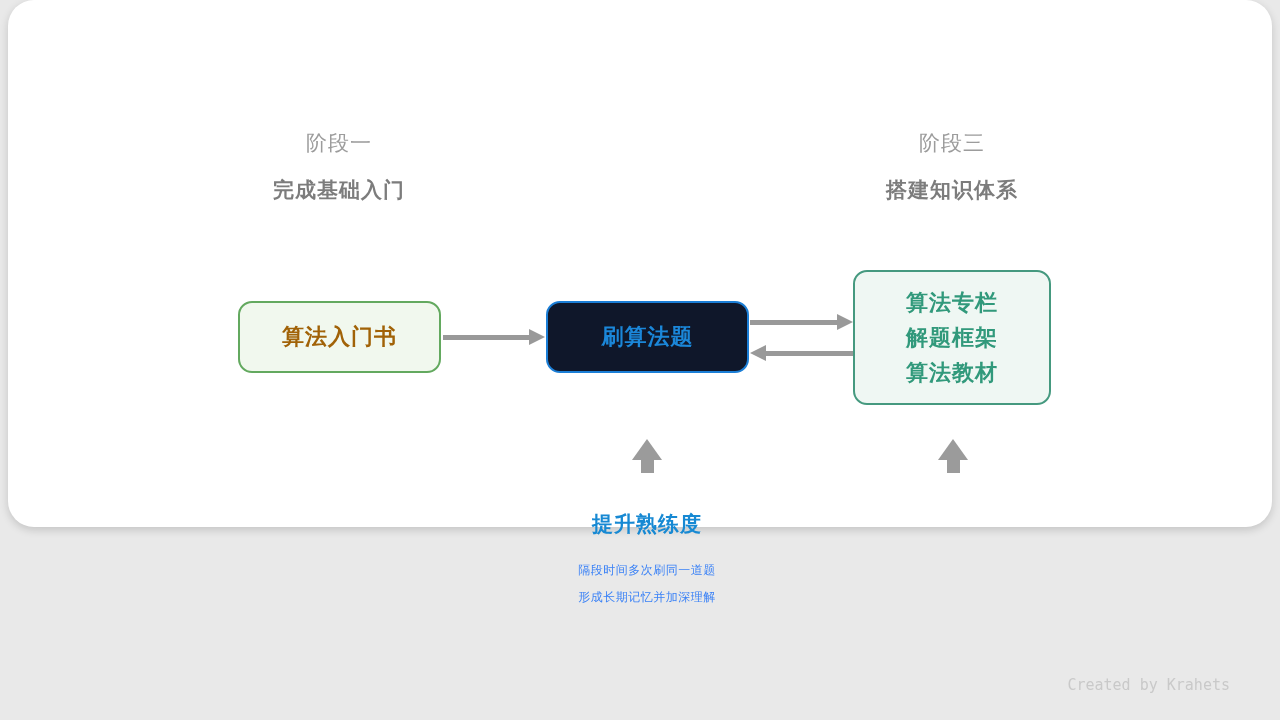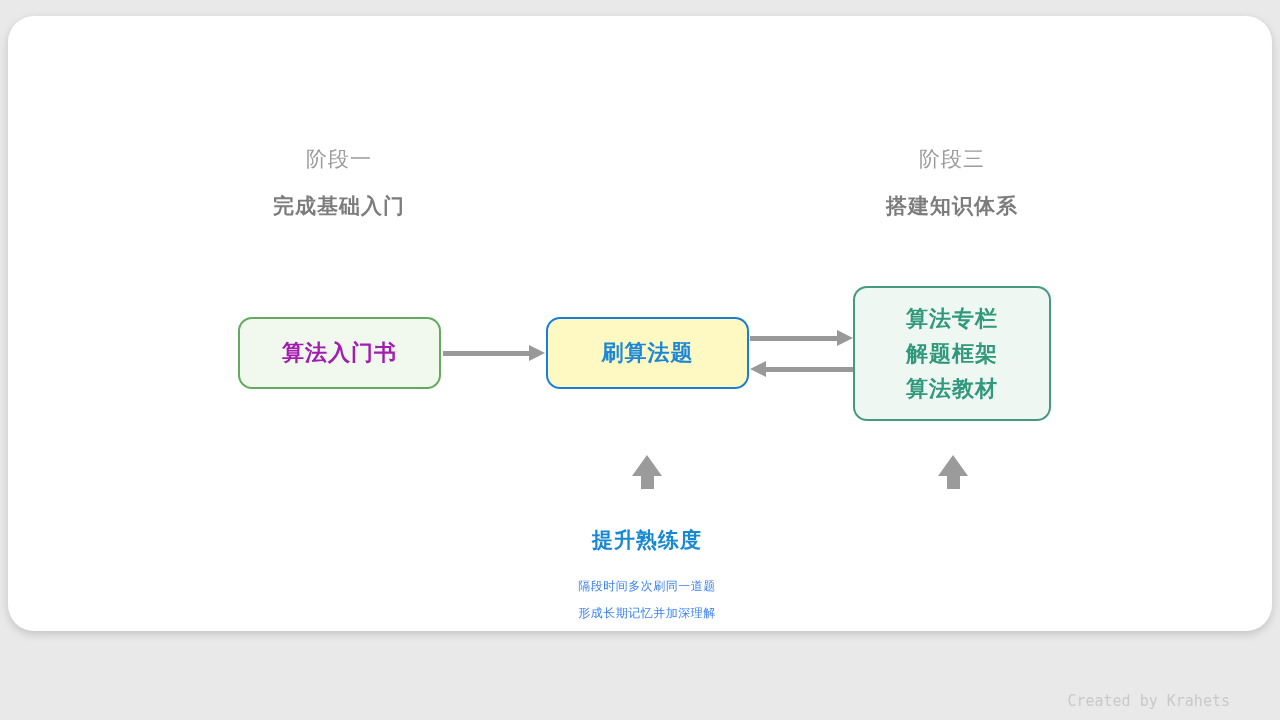--- a/index.html
+++ b/index.html
@@ -9,22 +9,22 @@
     font-family: "Liberation Sans", "DejaVu Sans", sans-serif;
     overflow: hidden;
   }
   .page {
     position: relative;
     width: 1280px;
     height: 720px;
   }
   .card {
     position: absolute;
-    left: 8px; top: 16px;
-    width: 1264px; height: 615px;
+    left: 8px; top: 0;
+    width: 1264px; height: 527px;
     background: #ffffff;
     border-radius: 26px;
     box-shadow: 0 3px 9px rgba(0,0,0,0.16);
   }
 
   
   .stage {
     position: absolute;
     top: 130px;
     width: 300px;
@@ -58,26 +58,26 @@
     border-radius: 14px;
     font-weight: bold;
     font-size: 22px;
     letter-spacing: 1px;
   }
   .box-green {
     left: 230px; top: 301px;
     width: 203px; height: 72px;
     background: #f1f8ee;
     border: 2.5px solid #63a95f;
-    color: #a21caf;
+    color: #a16207;
   }
   .box-blue {
     left: 538px; top: 301px;
     width: 203px; height: 72px;
-    background: #fef9c3;
+    background: #0f172a;
     border: 2.5px solid #1b7ed6;
     color: #1b87d9;
   }
   .box-teal {
     left: 845px; top: 270px;
     width: 198px; height: 135px;
     background: #eff7f3;
     border: 2.5px solid #45997f;
     color: #31997b;
   }

